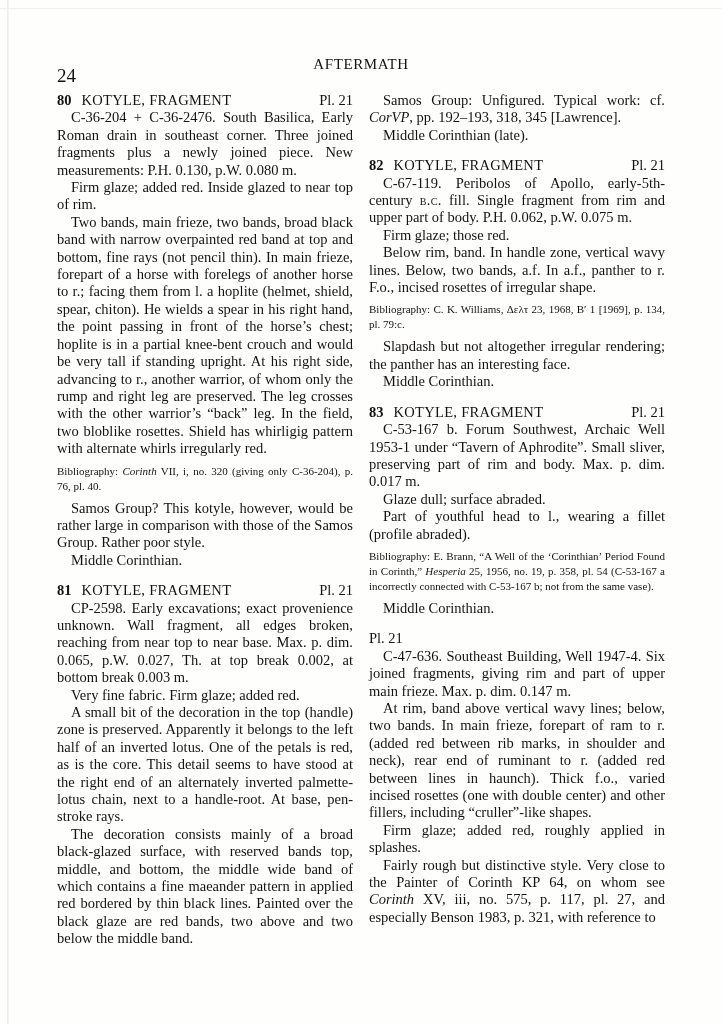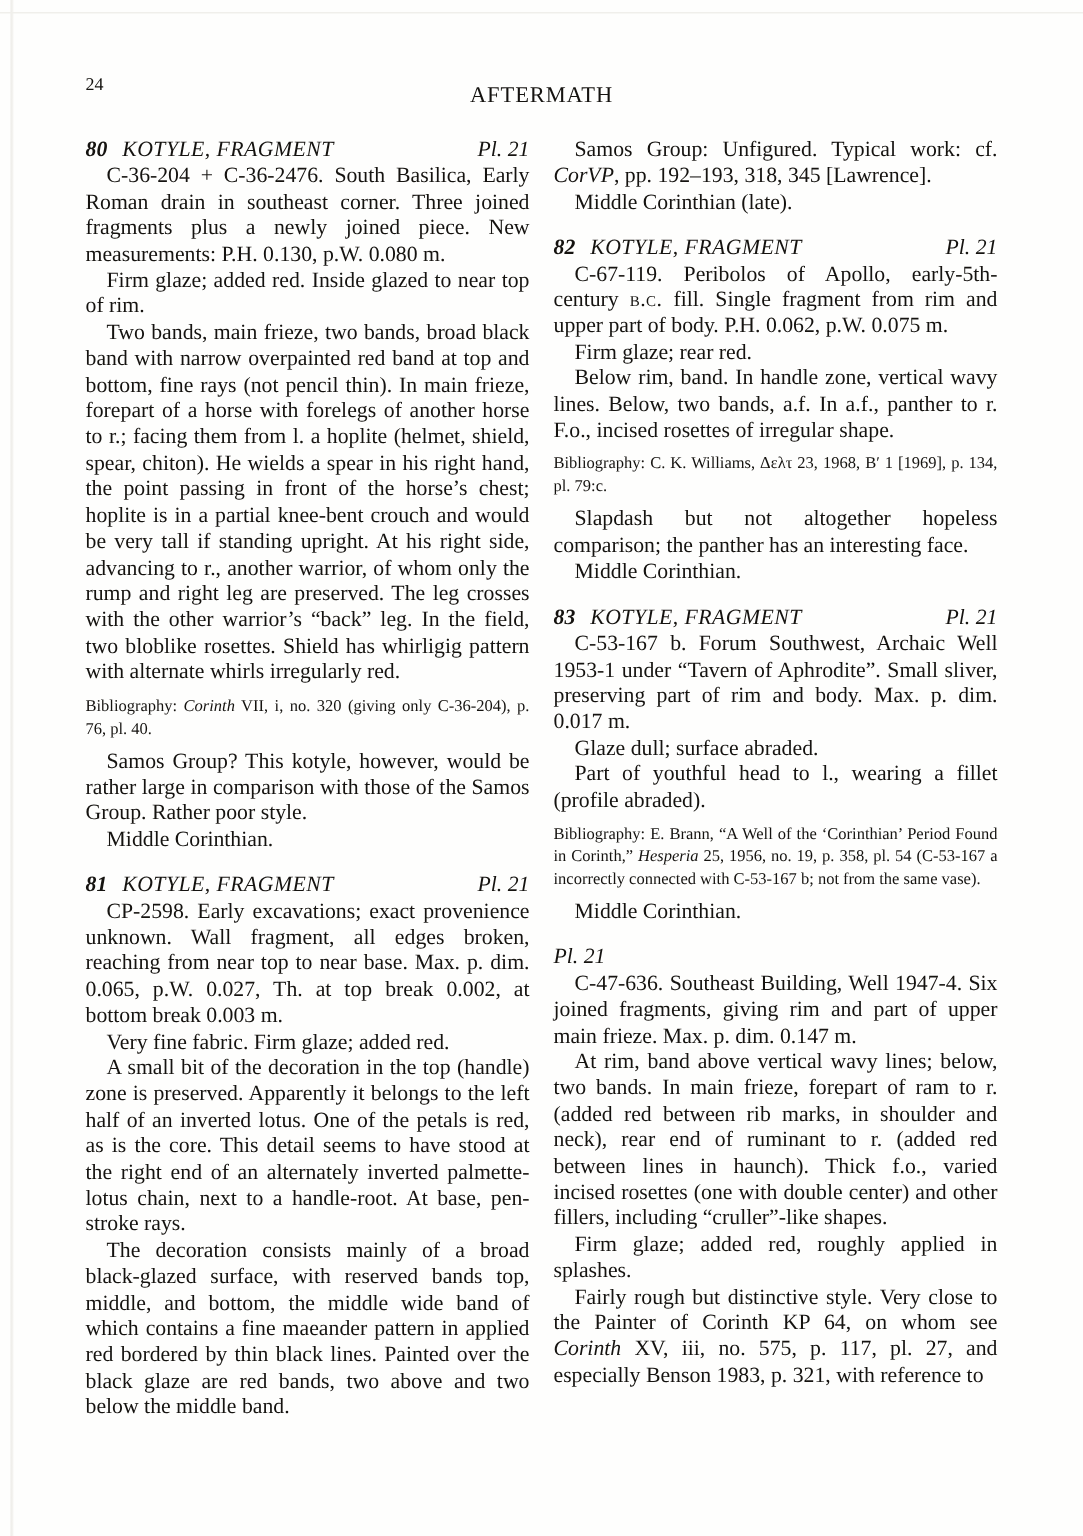--- a/index.html
+++ b/index.html
@@ -6,40 +6,40 @@
   .page {
     position:relative; width:722px; height:1024px; margin:0 auto;
     background:#fefefd; color:#151310; overflow:hidden;
     font-family:"Liberation Serif", serif;
   }
   .scan-edge-left  { position:absolute; left:7px; top:0; width:2px; height:100%;
                      background:linear-gradient(to right,#ecebe7,#f7f6f3); }
   .scan-edge-top   { position:absolute; left:0; top:8px; width:100%; height:1px;
                      background:#f0efeb; }
   .page-num {
-    position:absolute; left:57px; top:48px; font-size:12px; line-height:16px;
+    position:absolute; left:57px; top:68px; font-size:19px; line-height:16px;
   }
   .running-head {
     position:absolute; left:0; top:56px; width:100%; text-align:center;
     font-size:15px; line-height:16px; letter-spacing:0.6px;
   }
   .columns {
     position:absolute; top:92px; left:57px; width:608px;
     display:flex; gap:16px;
   }
   .col {
     width:296px; text-align:justify;
     font-size:14.5px; line-height:17.4px;
     hyphens:auto; -webkit-hyphens:auto;
   }
   p.para  { margin:0; text-indent:14px; }
   p.biblio{ margin:6px 0; font-size:11px; line-height:15px; text-indent:0; }
   .entry-header {
     display:flex; justify-content:space-between; align-items:flex-end;
-    margin-top:13px; text-indent:0;font-style:italic;
+    margin-top:13px; text-indent:0;
   }
   .entry-header.first { margin-top:0; }
   .eh-num   { font-weight:bold; margin-right:10px; }
   .eh-title { letter-spacing:0.3px; }
   .eh-plate { }
   .it { font-style:italic; }
   .sc { font-variant:small-caps; letter-spacing:0.3px; }
 </style>
 </head>
 <body>
@@ -73,24 +73,24 @@
         <p class="para"><span>The decoration consists mainly of a broad black-glazed surface, with reserved bands top, middle, and bottom, the middle wide band of which contains a fine maeander pattern in applied red bordered by thin black lines. Painted over the black glaze are red bands, two above and two below the middle band.</span></p>
       </div>
     <div class="col">
         <p class="para"><span>Samos Group: Unfigured. Typical work: cf. </span><span class="it">CorVP</span><span>, pp. 192–193, 318, 345 [Lawrence].</span></p>
         <p class="para"><span>Middle Corinthian (late).</span></p>
         <div class="entry-header">
           <span><span class="eh-num">82</span><span class="eh-title">KOTYLE, FRAGMENT</span></span>
           <span class="eh-plate">Pl. 21</span>
         </div>
         <p class="para"><span>C-67-119. Peribolos of Apollo, early-5th-century </span><span class="sc">b.c.</span><span> fill. Single fragment from rim and upper part of body. P.H. 0.062, p.W. 0.075 m.</span></p>
-        <p class="para"><span>Firm glaze; rear red.</span></p>
+        <p class="para"><span>Firm glaze; those red.</span></p>
         <p class="para"><span>Below rim, band. In handle zone, vertical wavy lines. Below, two bands, a.f. In a.f., panther to r. F.o., incised rosettes of irregular shape.</span></p>
         <p class="biblio"><span>Bibliography: C. K. Williams, Δελτ 23, 1968, Β′ 1 [1969], p. 134, pl. 79:c.</span></p>
-        <p class="para"><span>Slapdash but not altogether hopeless comparison; the panther has an interesting face.</span></p>
+        <p class="para"><span>Slapdash but not altogether irregular rendering; the panther has an interesting face.</span></p>
         <p class="para"><span>Middle Corinthian.</span></p>
         <div class="entry-header">
           <span><span class="eh-num">83</span><span class="eh-title">KOTYLE, FRAGMENT</span></span>
           <span class="eh-plate">Pl. 21</span>
         </div>
         <p class="para"><span>C-53-167 b. Forum Southwest, Archaic Well 1953-1 under “Tavern of Aphrodite”. Small sliver, preserving part of rim and body. Max. p. dim. 0.017 m.</span></p>
         <p class="para"><span>Glaze dull; surface abraded.</span></p>
         <p class="para"><span>Part of youthful head to l., wearing a fillet (profile abraded).</span></p>
         <p class="biblio"><span>Bibliography: E. Brann, “A Well of the ‘Corinthian’ Period Found in Corinth,” </span><span class="it">Hesperia</span><span> 25, 1956, no. 19, p. 358, pl. 54 (C-53-167 a incorrectly connected with C-53-167 b; not from the same vase).</span></p>
         <p class="para"><span>Middle Corinthian.</span></p>

